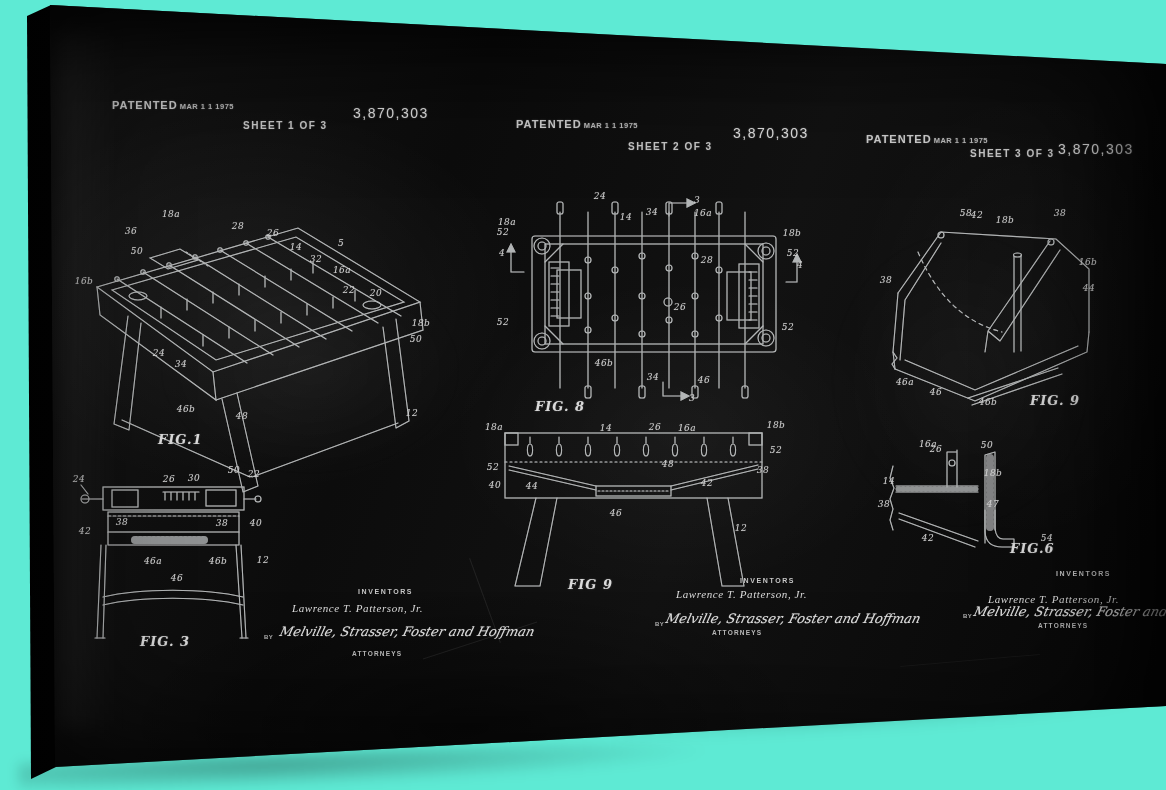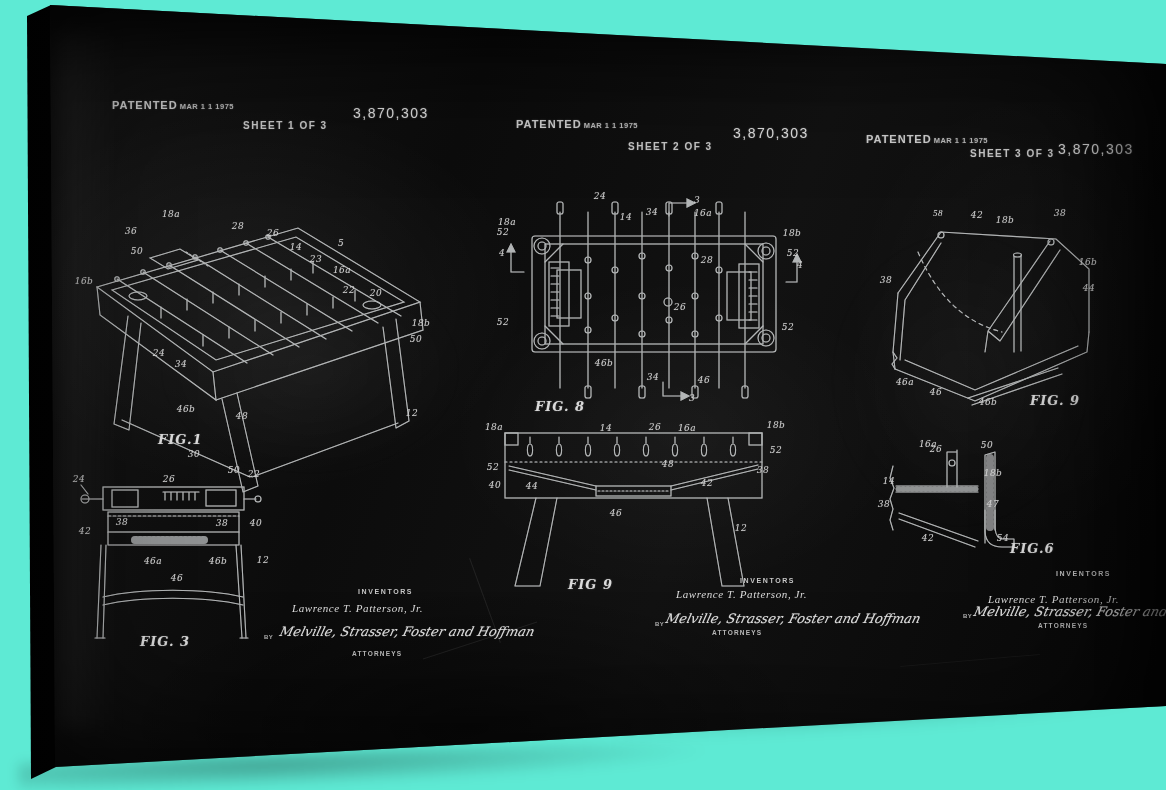--- a/index.html
+++ b/index.html
@@ -280,21 +280,21 @@
     <div class="fig-caption" id="cap6">FIG.6</div>
 
     <div class="labels-layer">
         <span class="plabel" style="left: 171px; top: 214px;">18a</span>
         <span class="plabel" style="left: 131px; top: 231px; text-align: center;">36</span>
         <span class="plabel" style="left: 137px; top: 251px;">50</span>
         <span class="plabel" style="left: 238px; top: 226px;">28</span>
         <span class="plabel" style="left: 273px; top: 233px;">26</span>
         <span class="plabel" style="left: 296px; top: 247px;">14</span>
         <span class="plabel" style="left: 341px; top: 243px;">5</span>
-        <span class="plabel" style="left: 316px; top: 259px;">23</span>
+        <span class="plabel" style="left: 316px; top: 259px;">32</span>
         <span class="plabel" style="left: 342px; top: 270px;">16a</span>
         <span class="plabel" style="left: 349px; top: 290px;">22</span>
         <span class="plabel" style="left: 376px; top: 293px;">20</span>
         <span class="plabel" style="left: 421px; top: 323px;">18b</span>
         <span class="plabel" style="left: 416px; top: 339px;">50</span>
         <span class="plabel" style="left: 84px; top: 281px;">16b</span>
         <span class="plabel" style="left: 159px; top: 353px;">24</span>
         <span class="plabel" style="left: 181px; top: 364px;">34</span>
         <span class="plabel" style="left: 186px; top: 409px;">46b</span>
         <span class="plabel" style="left: 242px; top: 416px;">48</span>
@@ -317,21 +317,21 @@
         <span class="plabel" style="left: 503px; top: 322px;">52</span>
         <span class="plabel" style="left: 788px; top: 327px;">52</span>
         <span class="plabel" style="left: 604px; top: 363px;">46b</span>
         <span class="plabel" style="left: 653px; top: 377px;">34</span>
         <span class="plabel" style="left: 704px; top: 380px;">46</span>
         <span class="plabel" style="left: 692px; top: 398px;">3</span>
       </div>
     <div class="labels-layer">
         <span class="plabel" style="left: 79px; top: 479px;">24</span>
         <span class="plabel" style="left: 169px; top: 479px;">26</span>
-        <span class="plabel" style="left: 194px; top: 454px;">30</span>
+        <span class="plabel" style="left: 194px; top: 478px;">30</span>
         <span class="plabel" style="left: 234px; top: 470px;">50</span>
         <span class="plabel" style="left: 254px; top: 474px;">22</span>
         <span class="plabel" style="left: 122px; top: 522px;">38</span>
         <span class="plabel" style="left: 222px; top: 523px;">38</span>
         <span class="plabel" style="left: 256px; top: 523px;">40</span>
         <span class="plabel" style="left: 85px; top: 531px;">42</span>
         <span class="plabel" style="left: 153px; top: 561px;">46a</span>
         <span class="plabel" style="left: 177px; top: 578px;">46</span>
         <span class="plabel" style="left: 218px; top: 561px;">46b</span>
         <span class="plabel" style="left: 263px; top: 560px;">12</span>
@@ -346,41 +346,41 @@
         <span class="plabel" style="left: 776px; top: 450px;">52</span>
         <span class="plabel" style="left: 495px; top: 485px;">40</span>
         <span class="plabel" style="left: 532px; top: 486px;">44</span>
         <span class="plabel" style="left: 668px; top: 464px;">48</span>
         <span class="plabel" style="left: 707px; top: 483px;">42</span>
         <span class="plabel" style="left: 763px; top: 470px;">38</span>
         <span class="plabel" style="left: 616px; top: 513px;">46</span>
         <span class="plabel" style="left: 741px; top: 528px;">12</span>
       </div>
     <div class="labels-layer">
-        <span class="plabel" style="left: 938px; top: 213px; font-family: Liberation Serif, serif;">58</span>
+        <span class="plabel" style="left: 966px; top: 213px;">58</span>
         <span class="plabel" style="left: 977px; top: 215px;">42</span>
         <span class="plabel" style="left: 1005px; top: 220px;">18b</span>
         <span class="plabel" style="left: 1060px; top: 213px;">38</span>
         <span class="plabel" style="left: 886px; top: 280px;">38</span>
         <span class="plabel" style="left: 1088px; top: 262px;">16b</span>
         <span class="plabel" style="left: 1089px; top: 288px;">44</span>
         <span class="plabel" style="left: 905px; top: 382px;">46a</span>
         <span class="plabel" style="left: 936px; top: 392px;">46</span>
         <span class="plabel" style="left: 988px; top: 402px;">46b</span>
       </div>
     <div class="labels-layer">
         <span class="plabel" style="left: 928px; top: 444px;">16a</span>
         <span class="plabel" style="left: 936px; top: 449px;">26</span>
         <span class="plabel" style="left: 987px; top: 445px;">50</span>
         <span class="plabel" style="left: 889px; top: 481px;">14</span>
         <span class="plabel" style="left: 993px; top: 473px;">18b</span>
         <span class="plabel" style="left: 884px; top: 504px;">38</span>
         <span class="plabel" style="left: 993px; top: 504px;">47</span>
         <span class="plabel" style="left: 928px; top: 538px;">42</span>
-        <span class="plabel" style="left: 1003px; top: 538px;">54</span>
+        <span class="plabel" style="left: 1047px; top: 538px;">54</span>
       </div>
 
     <div class="sig-block" id="sig1">
       <div class="inv">INVENTORS</div>
       <div class="name">Lawrence T. Patterson, Jr.</div>
       <div class="by">BY</div>
       <div class="script">Melville, Strasser, Foster and Hoffman</div>
       <div class="att">ATTORNEYS</div>
     </div>
     <div class="sig-block" id="sig2">

